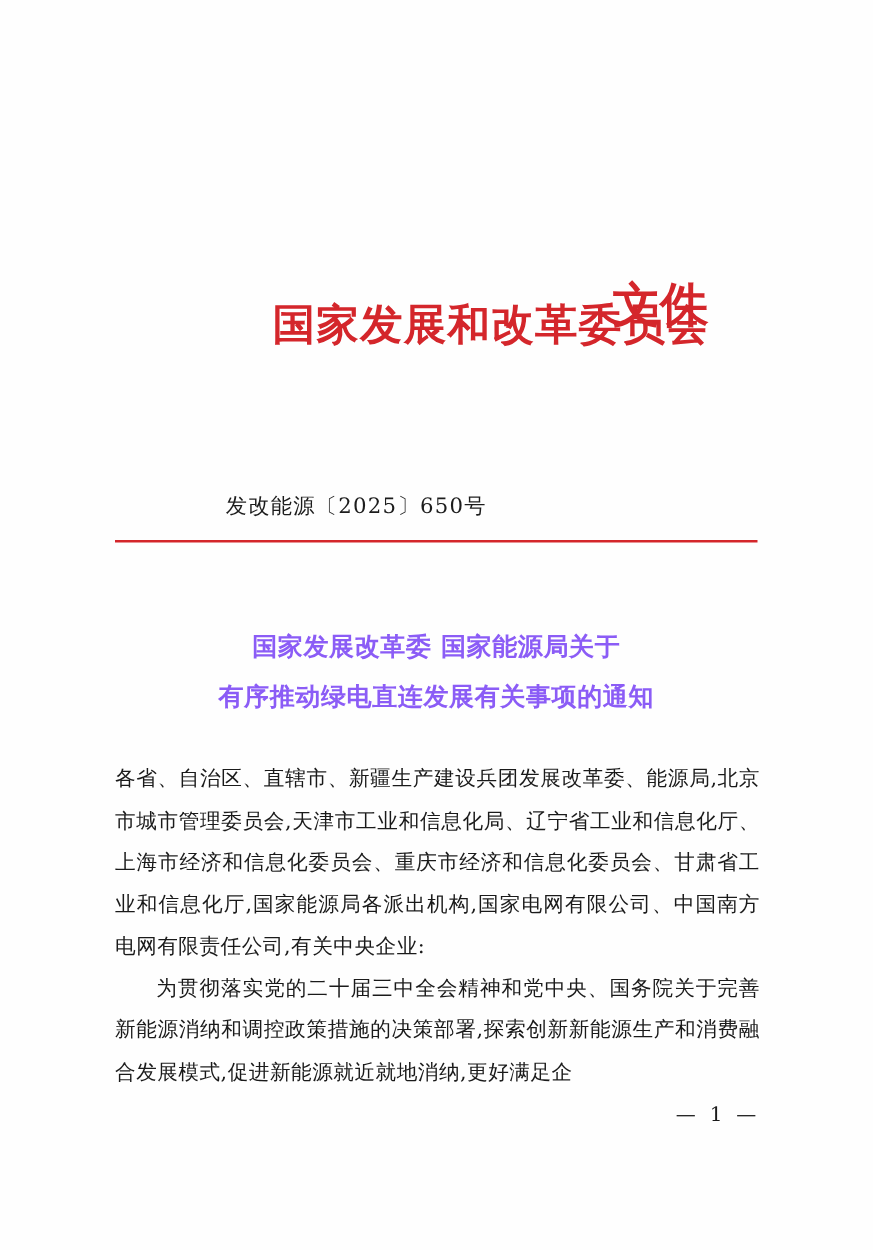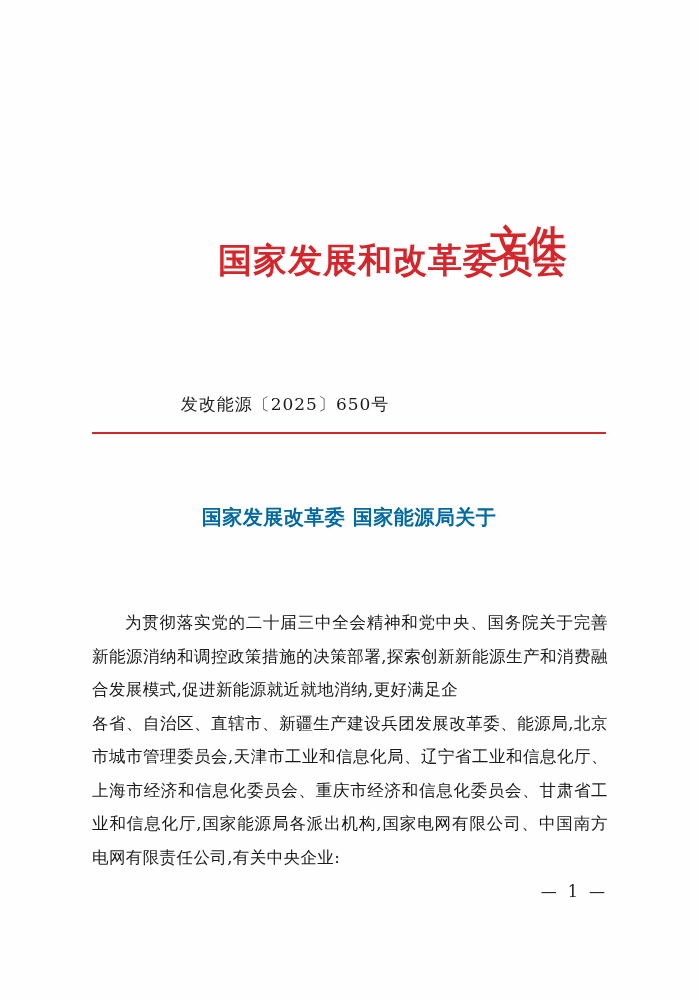--- a/index.html
+++ b/index.html
@@ -89,21 +89,21 @@
 
   
   .title-block {
     position: absolute;
     left: 92px;
     top: 497px;
     width: 514px;
     text-align: center;
   }
   .title-line {
-    color: #0369a1;
+    color: #8b5cf6;
     font-weight: bold;
     font-size: 20px;
     line-height: 40px;
     letter-spacing: 0.5px;
     white-space: nowrap;
   }
 
   
   .body-block {
     position: absolute;
@@ -145,22 +145,23 @@
       </div>
       <div class="doc-word">文件</div>
     </div>
   </div>
 
   <div class="docnum">发改能源〔2025〕650号</div>
   <div class="red-rule"></div>
 
   <div class="title-block">
     <div class="title-line">国家发展改革委 国家能源局关于</div>
+    <div class="title-line">有序推动绿电直连发展有关事项的通知</div>
   </div>
 
   <div class="body-block">
+    <p class="body-p">各省、自治区、直辖市、新疆生产建设兵团发展改革委、能源局,北京市城市管理委员会,天津市工业和信息化局、辽宁省工业和信息化厅、上海市经济和信息化委员会、重庆市经济和信息化委员会、甘肃省工业和信息化厅,国家能源局各派出机构,国家电网有限公司、中国南方电网有限责任公司,有关中央企业:</p>
     <p class="body-p indent">为贯彻落实党的二十届三中全会精神和党中央、国务院关于完善新能源消纳和调控政策措施的决策部署,探索创新新能源生产和消费融合发展模式,促进新能源就近就地消纳,更好满足企</p>
-    <p class="body-p">各省、自治区、直辖市、新疆生产建设兵团发展改革委、能源局,北京市城市管理委员会,天津市工业和信息化局、辽宁省工业和信息化厅、上海市经济和信息化委员会、重庆市经济和信息化委员会、甘肃省工业和信息化厅,国家能源局各派出机构,国家电网有限公司、中国南方电网有限责任公司,有关中央企业:</p>
   </div>
 
   <div class="page-number-right">— 1 —</div>
 
 </div>
 
 </body></html>

